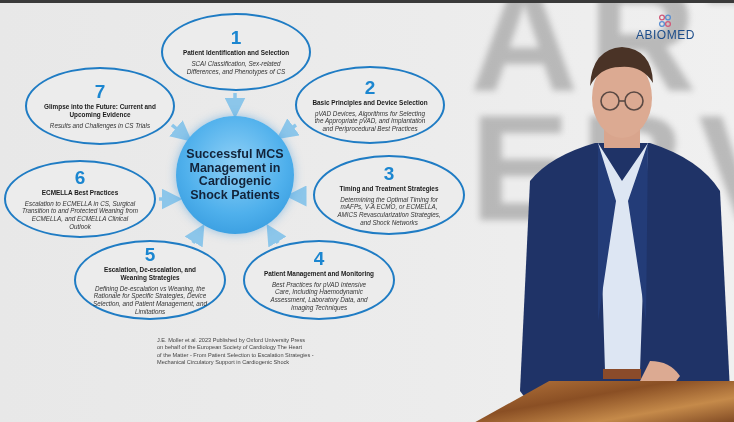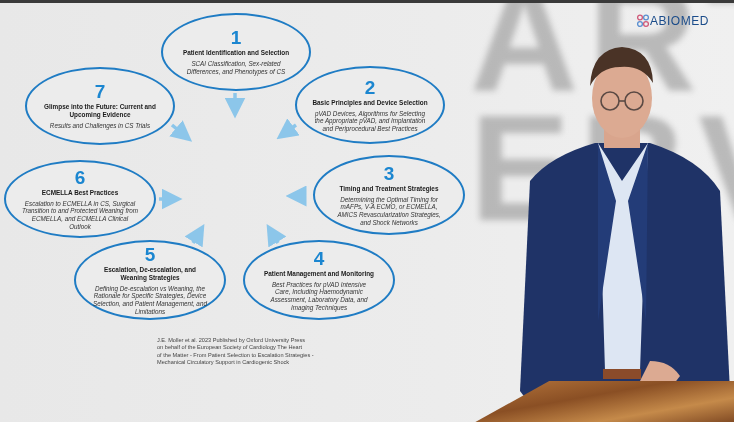--- a/index.html
+++ b/index.html
@@ -7,21 +7,21 @@
   .topbar { position: absolute; left: 0; top: 0; width: 734px; height: 3px; background: #3a3a3a; }
   .stage { position: absolute; left: 0; top: 3px; width: 734px; height: 419px; background: linear-gradient(90deg, #e8e8e8 0%, #ececec 60%, #f0f0f0 100%); overflow: hidden; }
   .bgletters { position: absolute; left: 470px; top: -30px; font-size: 150px; font-weight: bold; color: rgba(120,120,120,0.45); letter-spacing: 10px; line-height: 130px; filter: blur(3px); }
   .ellipse { position: absolute; border: 2.4px solid #1f7cc4; border-radius: 50%; box-sizing: border-box; text-align: center; display: flex; flex-direction: column; align-items: center; justify-content: center; background: #ececec; }
   .num { color: #1b86d0; font-weight: bold; font-size: 19px; line-height: 19px; margin-bottom: 2px; }
   .ttl { font-weight: bold; font-size: 6.4px; color: #1a1a1a; line-height: 8px; }
   .sub { font-style: italic; font-size: 6.3px; color: #333; line-height: 7.6px; margin-top: 3px; }
   .center { position: absolute; left: 176px; top: 113px; width: 118px; height: 118px; border-radius: 50%; background: radial-gradient(circle at 50% 40%, #8fd0f6 0%, #4fb0ec 55%, #2a91d8 100%); box-shadow: 0 0 10px rgba(60,150,220,0.5); display: flex; align-items: center; justify-content: center; text-align: center; }
   .center span { font-weight: bold; font-size: 12.5px; line-height: 13.5px; color: #12233a; white-space: pre-line; }
   .citation { position: absolute; left: 157px; top: 334px; font-size: 5.6px; line-height: 7.4px; color: #444; white-space: pre-line; }
-  .logo { position: absolute; left: 636px; top: 11px; display: flex; align-items: center; }
+  .logo { position: absolute; left: 636px; top: 11px; display: flex; align-items: center; flex-direction: column; }
   .logo span { font-size: 12px; color: #1b4c8a; letter-spacing: 0.5px; font-weight: normal; }
   .person { position: absolute; left: 510px; top: 28px; width: 224px; height: 394px; }
   .desk { position: absolute; left: 470px; top: 378px; width: 264px; height: 44px; background: linear-gradient(170deg, #b8783e 0%, #8a4f24 40%, #c58a4a 70%, #7a4420 100%); clip-path: polygon(30% 0, 100% 0, 100% 100%, 0 100%); }
 </style>
 </head>
 <body>
 
 <div class="topbar"></div>
 <div class="stage">
   <div class="bgletters">ART<br>EBV</div>
@@ -78,20 +78,26 @@
     <div class="ttl">ECMELLA Best Practices</div>
     <div class="sub" style="width:118px">Escalation to ECMELLA in CS, Surgical Transition to and Protected Weaning from ECMELLA, and ECMELLA Clinical Outlook</div>
   </div>
 
   <div class="ellipse" style="left:25px;top:64px;width:150px;height:78px;">
     <div class="num">7</div>
     <div class="ttl" style="width:120px">Glimpse into the Future: Current and Upcoming Evidence</div>
     <div class="sub" style="width:120px">Results and Challenges in CS Trials</div>
   </div>
 
+  <div class="center">
+    <span>Successful MCS
+Management in
+Cardiogenic
+Shock Patients</span>
+  </div>
 
   <div class="citation">J.E. Moller et al. 2023 Published by Oxford University Press
 on behalf of the European Society of Cardiology The Heart
 of the Matter - From Patient Selection to Escalation Strategies -
 Mechanical Circulatory Support in Cardiogenic Shock</div>
 
   <svg class="person" viewBox="0 0 224 394">
     <path d="M20,150 Q40,125 85,112 L140,112 Q190,128 210,160 L220,360 L190,380 L25,380 L10,360 Z" fill="#1f3367"></path>
     <path d="M88,112 L112,150 L138,112 L130,340 L95,340 Z" fill="#dde6f3"></path>
     <path d="M88,112 L106,170 L88,290 Z M138,112 L118,170 L136,290 Z" fill="#233c78"></path>

